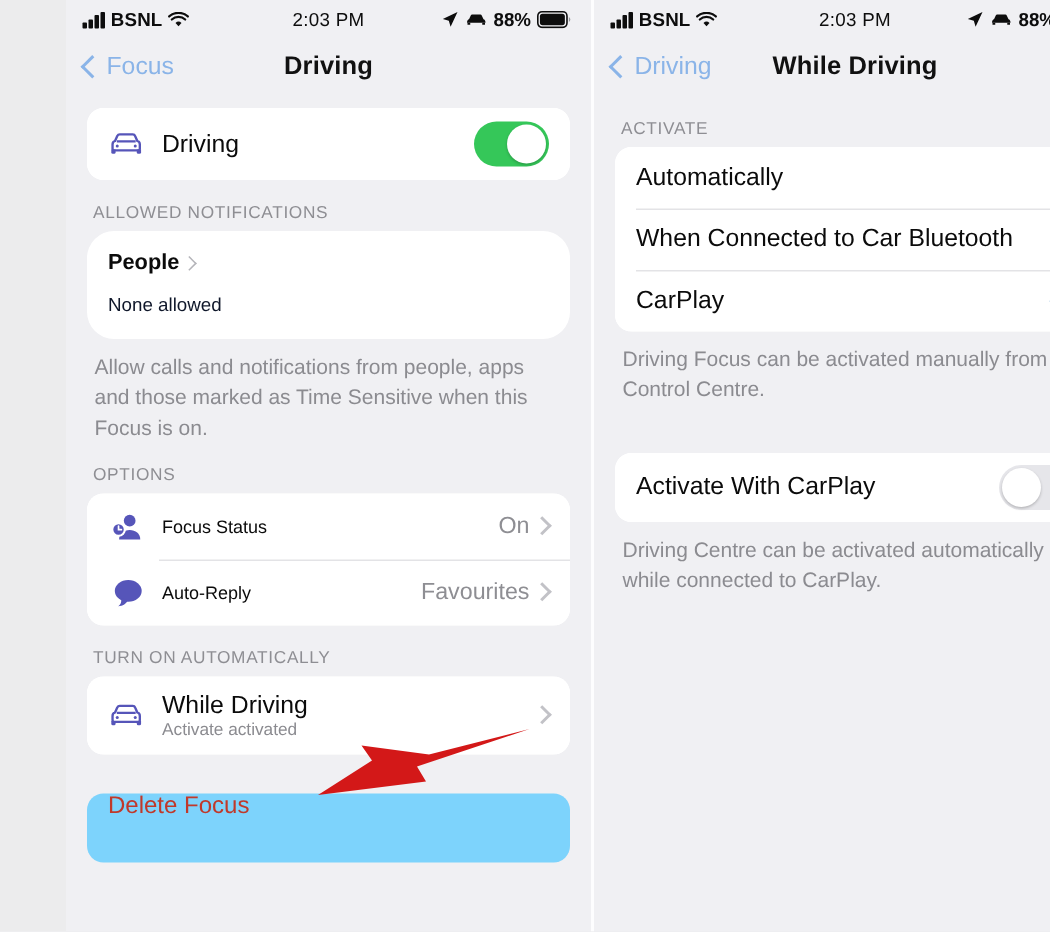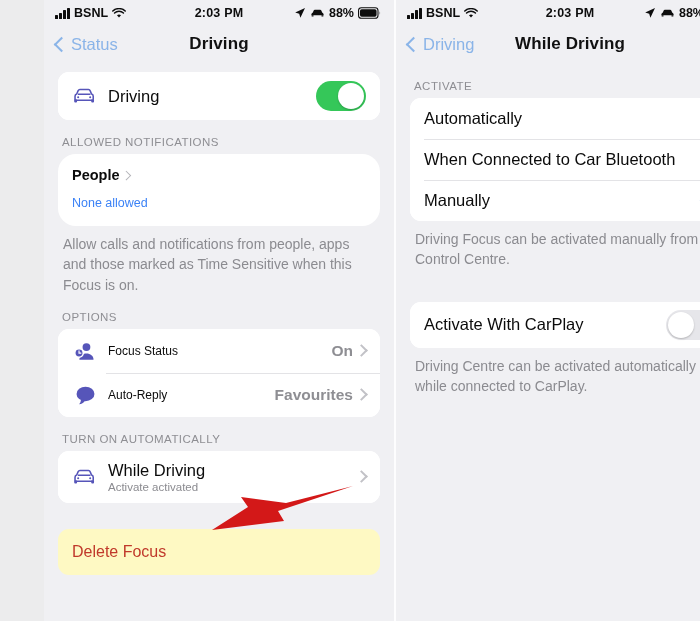--- a/index.html
+++ b/index.html
@@ -25,21 +25,21 @@
     height:26px;
     display:flex;align-items:center;
     padding:0 13px 0 11px;
     position:relative;
     font-size:12.5px;font-weight:bold;color:#0d0d0d;
   }
   .sb-left{display:flex;align-items:center;gap:4px;}
   .sb-carrier{font-size:12.5px;font-weight:bold;letter-spacing:.1px;}
   .sb-center{
     position:absolute;left:0;right:0;text-align:center;
-    font-size:12.5px;font-weight:bold;letter-spacing:.2px;
+    font-size:12.5px;font-weight:normal;letter-spacing:.2px;
     pointer-events:none;
   }
   .sb-right{margin-left:auto;display:flex;align-items:center;gap:4px;z-index:2;}
   .sb-pct{font-size:12.5px;font-weight:bold;}
   .bars{display:flex;align-items:flex-end;gap:1.5px;height:11px;}
   .bars i{display:block;width:2.6px;background:#0d0d0d;border-radius:.6px;}
   .bars i:nth-child(1){height:4px}
   .bars i:nth-child(2){height:6px}
   .bars i:nth-child(3){height:8.5px}
   .bars i:nth-child(4){height:11px}
@@ -97,21 +97,20 @@
     display:flex;align-items:center;justify-content:center;
     flex:0 0 auto;
   }
   .row-label{font-size:12px;color:#0b0b0b;}
   .row-label.big{font-size:16.5px;}
   .row-sub{font-size:11.5px;color:#8b8b90;margin-top:1px;}
   .row-stack{display:flex;flex-direction:column;justify-content:center;}
   .row-value{
     margin-left:auto;color:#8e8e93;font-size:15.5px;
     padding-right:4px;
-    font-weight:bold;
   }
   .chev-right{
     width:7px;height:7px;
     border-top:2px solid #c2c2c7;
     border-right:2px solid #c2c2c7;
     transform:rotate(45deg);
     flex:0 0 auto;
   }
   .chev-right.sm{
     width:5.5px;height:5.5px;
@@ -140,26 +139,26 @@
   .toggle.on .knob{right:2px;}
   .toggle.off .knob{left:2px;}
 
   
   .people-card{
     background:#fff;border-radius:18px;
     padding:13px 14px 16px 14px;
   }
   .people-top{display:flex;align-items:center;gap:3px;}
   .people-title{font-size:14.5px;font-weight:bold;color:#0b0b0b;}
-  .people-none{font-size:12.5px;color:#3b82f6;margin-top:13px;}
+  .people-none{font-size:12.5px;color:#0f172a;margin-top:13px;}
 
   
   .delete-card{
-    background:#fef9c3;border-radius:11px;
-    height:46px;display:flex;align-items:center;
+    background:#7dd3fc;border-radius:11px;
+    height:46px;display:flex;
     padding:0 14px;
   }
   .delete-label{font-size:16px;color:#c0392b;}
 
   
   .check{
     margin-left:auto;width:17px;height:17px;flex:0 0 auto;
   }
 
   
@@ -204,21 +203,21 @@
           <rect x="0.6" y="0.6" width="22" height="11.8" rx="3.2" fill="none" stroke="#0d0d0d" stroke-width="1.2"></rect>
           <rect x="2.2" y="2.2" width="18.8" height="8.6" rx="2" fill="#0d0d0d"></rect>
           <path d="M24 4.6 v3.8 a2.2 2.2 0 0 0 0-3.8 z" fill="#9a9a9e"></path>
         </svg>
       </div>
     </div>
 
     <div class="navbar">
       <div class="nav-back">
         <span class="chev-left"></span>
-        <span>Status</span>
+        <span>Focus</span>
       </div>
       <div class="nav-title">Driving</div>
     </div>
 
     <div class="content">
 
       <div style="height:10px"></div>
       <div class="card">
         <div class="row" style="min-height:48px">
           <span class="row-icon">
@@ -356,21 +355,21 @@
 
       <div class="group-header" style="padding-top:18px">ACTIVATE</div>
       <div class="card">
         <div class="row" style="min-height:41px">
           <span class="row-label big">Automatically</span>
         </div>
         <div class="row" style="min-height:41px">
           <span class="row-label big">When Connected to Car Bluetooth</span>
         </div>
         <div class="row" style="min-height:41px">
-          <span class="row-label big">Manually</span>
+          <span class="row-label big">CarPlay</span>
           <svg class="check" viewBox="0 0 18 18">
             <path d="M2 9.4 L6.6 14.4 L16 2.6" fill="none" stroke="#2a7fc0" stroke-width="2.1" stroke-linecap="round" stroke-linejoin="round"></path>
           </svg>
         </div>
       </div>
       <div class="footnote">Driving Focus can be activated manually from Control Centre.</div>
 
       <div style="height:32px"></div>
       <div class="card">
         <div class="row" style="min-height:46px">

